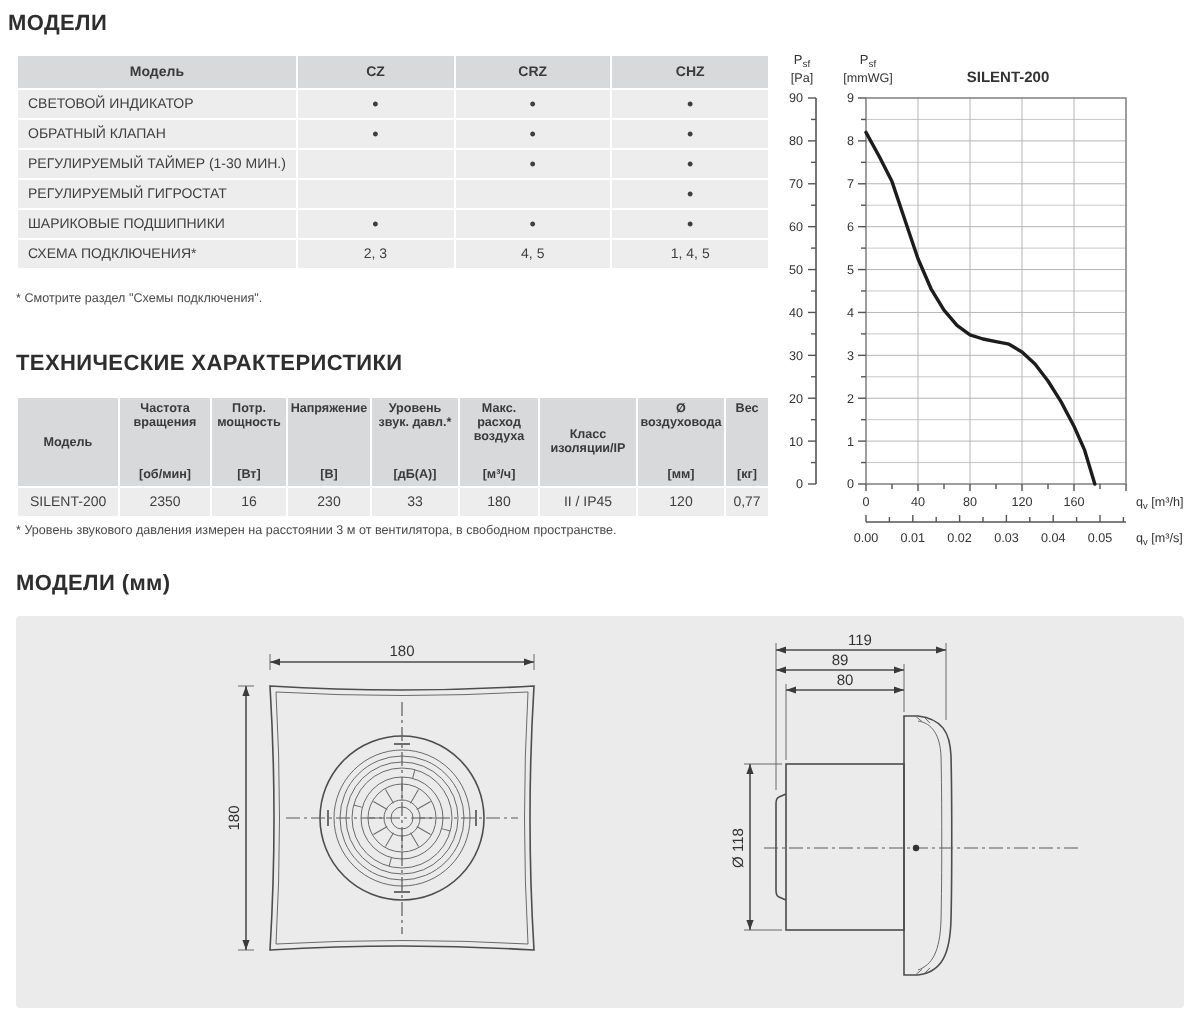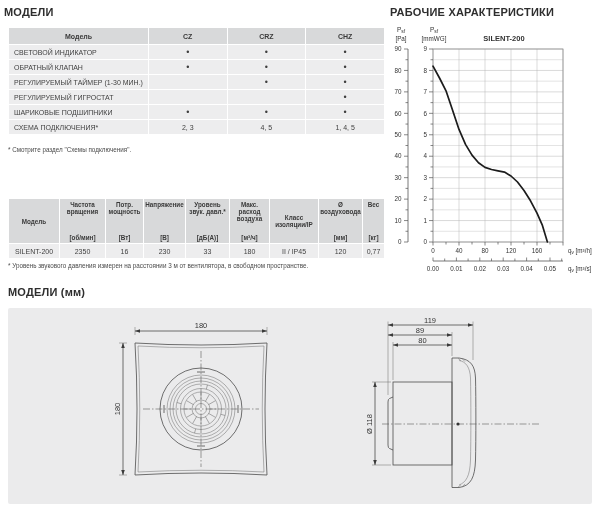--- a/index.html
+++ b/index.html
@@ -90,21 +90,20 @@
         <tr>
           <td>СХЕМА ПОДКЛЮЧЕНИЯ*</td>
           <td class="c">2, 3</td>
           <td class="c">4, 5</td>
           <td class="c">1, 4, 5</td>
         </tr>
       </tbody>
   </table>
   <p class="footnote" style="left:8px;top:146px;">* Смотрите раздел "Схемы подключения".</p>
 
-  <h2 class="sec" style="left:390px;top:6px;">РАБОЧИЕ ХАРАКТЕРИСТИКИ</h2>
   <div id="chart-container"><svg width="212" height="266" viewBox="0 0 212 266">
         <line x1="45" y1="220" x2="175" y2="220" stroke="#b5b5b5" stroke-width="0.5"></line>
         <line x1="45" y1="198.55555555555554" x2="175" y2="198.55555555555554" stroke="#b5b5b5" stroke-width="0.5"></line>
         <line x1="45" y1="177.11111111111111" x2="175" y2="177.11111111111111" stroke="#b5b5b5" stroke-width="0.5"></line>
         <line x1="45" y1="155.66666666666669" x2="175" y2="155.66666666666669" stroke="#b5b5b5" stroke-width="0.5"></line>
         <line x1="45" y1="134.22222222222223" x2="175" y2="134.22222222222223" stroke="#b5b5b5" stroke-width="0.5"></line>
         <line x1="45" y1="112.77777777777777" x2="175" y2="112.77777777777777" stroke="#b5b5b5" stroke-width="0.5"></line>
         <line x1="45" y1="91.33333333333334" x2="175" y2="91.33333333333334" stroke="#b5b5b5" stroke-width="0.5"></line>
         <line x1="45" y1="69.88888888888889" x2="175" y2="69.88888888888889" stroke="#b5b5b5" stroke-width="0.5"></line>
         <line x1="45" y1="48.44444444444446" x2="175" y2="48.44444444444446" stroke="#b5b5b5" stroke-width="0.5"></line>
@@ -222,20 +221,21 @@
         <line x1="173.7" y1="239" x2="173.7" y2="236.5" stroke="#555" stroke-width="0.7"></line>
         <text x="180" y="249" text-anchor="start" font-size="6.3" fill="#333">q<tspan font-size="4.7" dy="1.4">v</tspan><tspan dy="-1.4"> [m³/s]</tspan></text>
         <text x="13" y="10" text-anchor="middle" font-size="6.5" fill="#333">P<tspan font-size="4.9" dy="1.4">sf</tspan></text>
         <text x="13" y="19" text-anchor="middle" font-size="6.3" fill="#333">[Pa]</text>
         <text x="46" y="10" text-anchor="middle" font-size="6.5" fill="#333">P<tspan font-size="4.9" dy="1.4">sf</tspan></text>
         <text x="46" y="19" text-anchor="middle" font-size="6.3" fill="#333">[mmWG]</text>
         <text x="116" y="19" text-anchor="middle" font-size="7.5" font-weight="600" fill="#333">SILENT-200</text>
         <polyline points="45.0,44.2 51.5,56.0 58.0,68.8 64.5,88.1 71.0,107.4 77.5,122.4 84.0,133.1 90.5,140.7 97.0,145.4 103.5,147.5 110.0,148.8 116.5,150.1 123.0,154.0 129.5,160.0 136.0,168.5 142.5,178.8 149.0,191.1 154.2,202.8 159.4,220.0" fill="none" stroke="#1c1c1c" stroke-width="1.7" stroke-linecap="round" stroke-linejoin="round"></polyline>
       </svg></div>
 
+  <h2 class="sec" style="left:8px;top:176px;">ТЕХНИЧЕСКИЕ ХАРАКТЕРИСТИКИ</h2>
   <table class="dt" id="tech-table">
     <colgroup>
         <col style="width:50px">
         <col style="width:45px">
         <col style="width:37px">
         <col style="width:41px">
         <col style="width:43px">
         <col style="width:39px">
         <col style="width:48px">
         <col style="width:43px">

